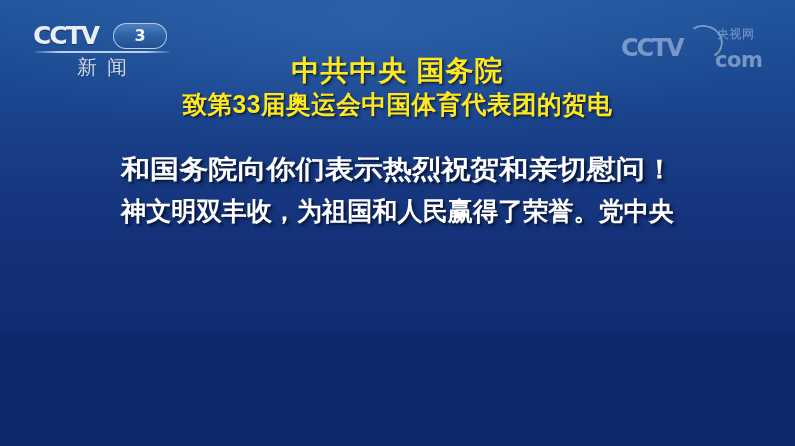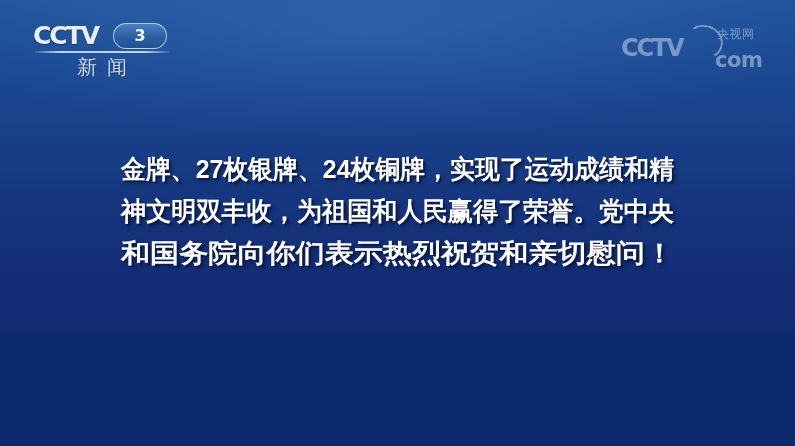--- a/index.html
+++ b/index.html
@@ -237,21 +237,22 @@
   </div>
 
   <div id="cctv-com-watermark">
     <div class="wm-cctv">CCTV</div>
     <div class="wm-arc"></div>
     <div class="wm-cn">央视网</div>
     <div class="wm-com">com</div>
   </div>
 
   <div id="headline-block">
+    <div class="headline-main"><span style="display: inline-block; white-space: nowrap;">中共中央 国务院</span></div>
+    <div class="headline-sub"><span style="display: inline-block; white-space: nowrap; transform: scaleX(0.9844);">致第33届奥运会中国体育代表团的贺电</span></div>
   </div>
 
   <div id="body-text">
-    <div class="body-line"><span style="display: inline-block; white-space: nowrap; transform-origin: left center; transform: scaleX(0.957);">金牌、27枚银牌、24枚铜牌，实现了运动成绩和精</span></div>
+    <div class="body-line"><span style="display: inline-block; white-space: nowrap; transform-origin: left center; transform: scaleX(1.1194);">和国务院向你们表示热烈祝贺和亲切慰问！</span></div>
     <div class="body-line"><span style="display: inline-block; white-space: nowrap; transform-origin: left center; transform: scaleX(0.9668);">神文明双丰收，为祖国和人民赢得了荣誉。党中央</span></div>
-    <div class="body-line"><span style="display: inline-block; white-space: nowrap; transform-origin: left center; transform: scaleX(1.1194);">和国务院向你们表示热烈祝贺和亲切慰问！</span></div>
   </div>
 
 </div>
 
 </body></html>

